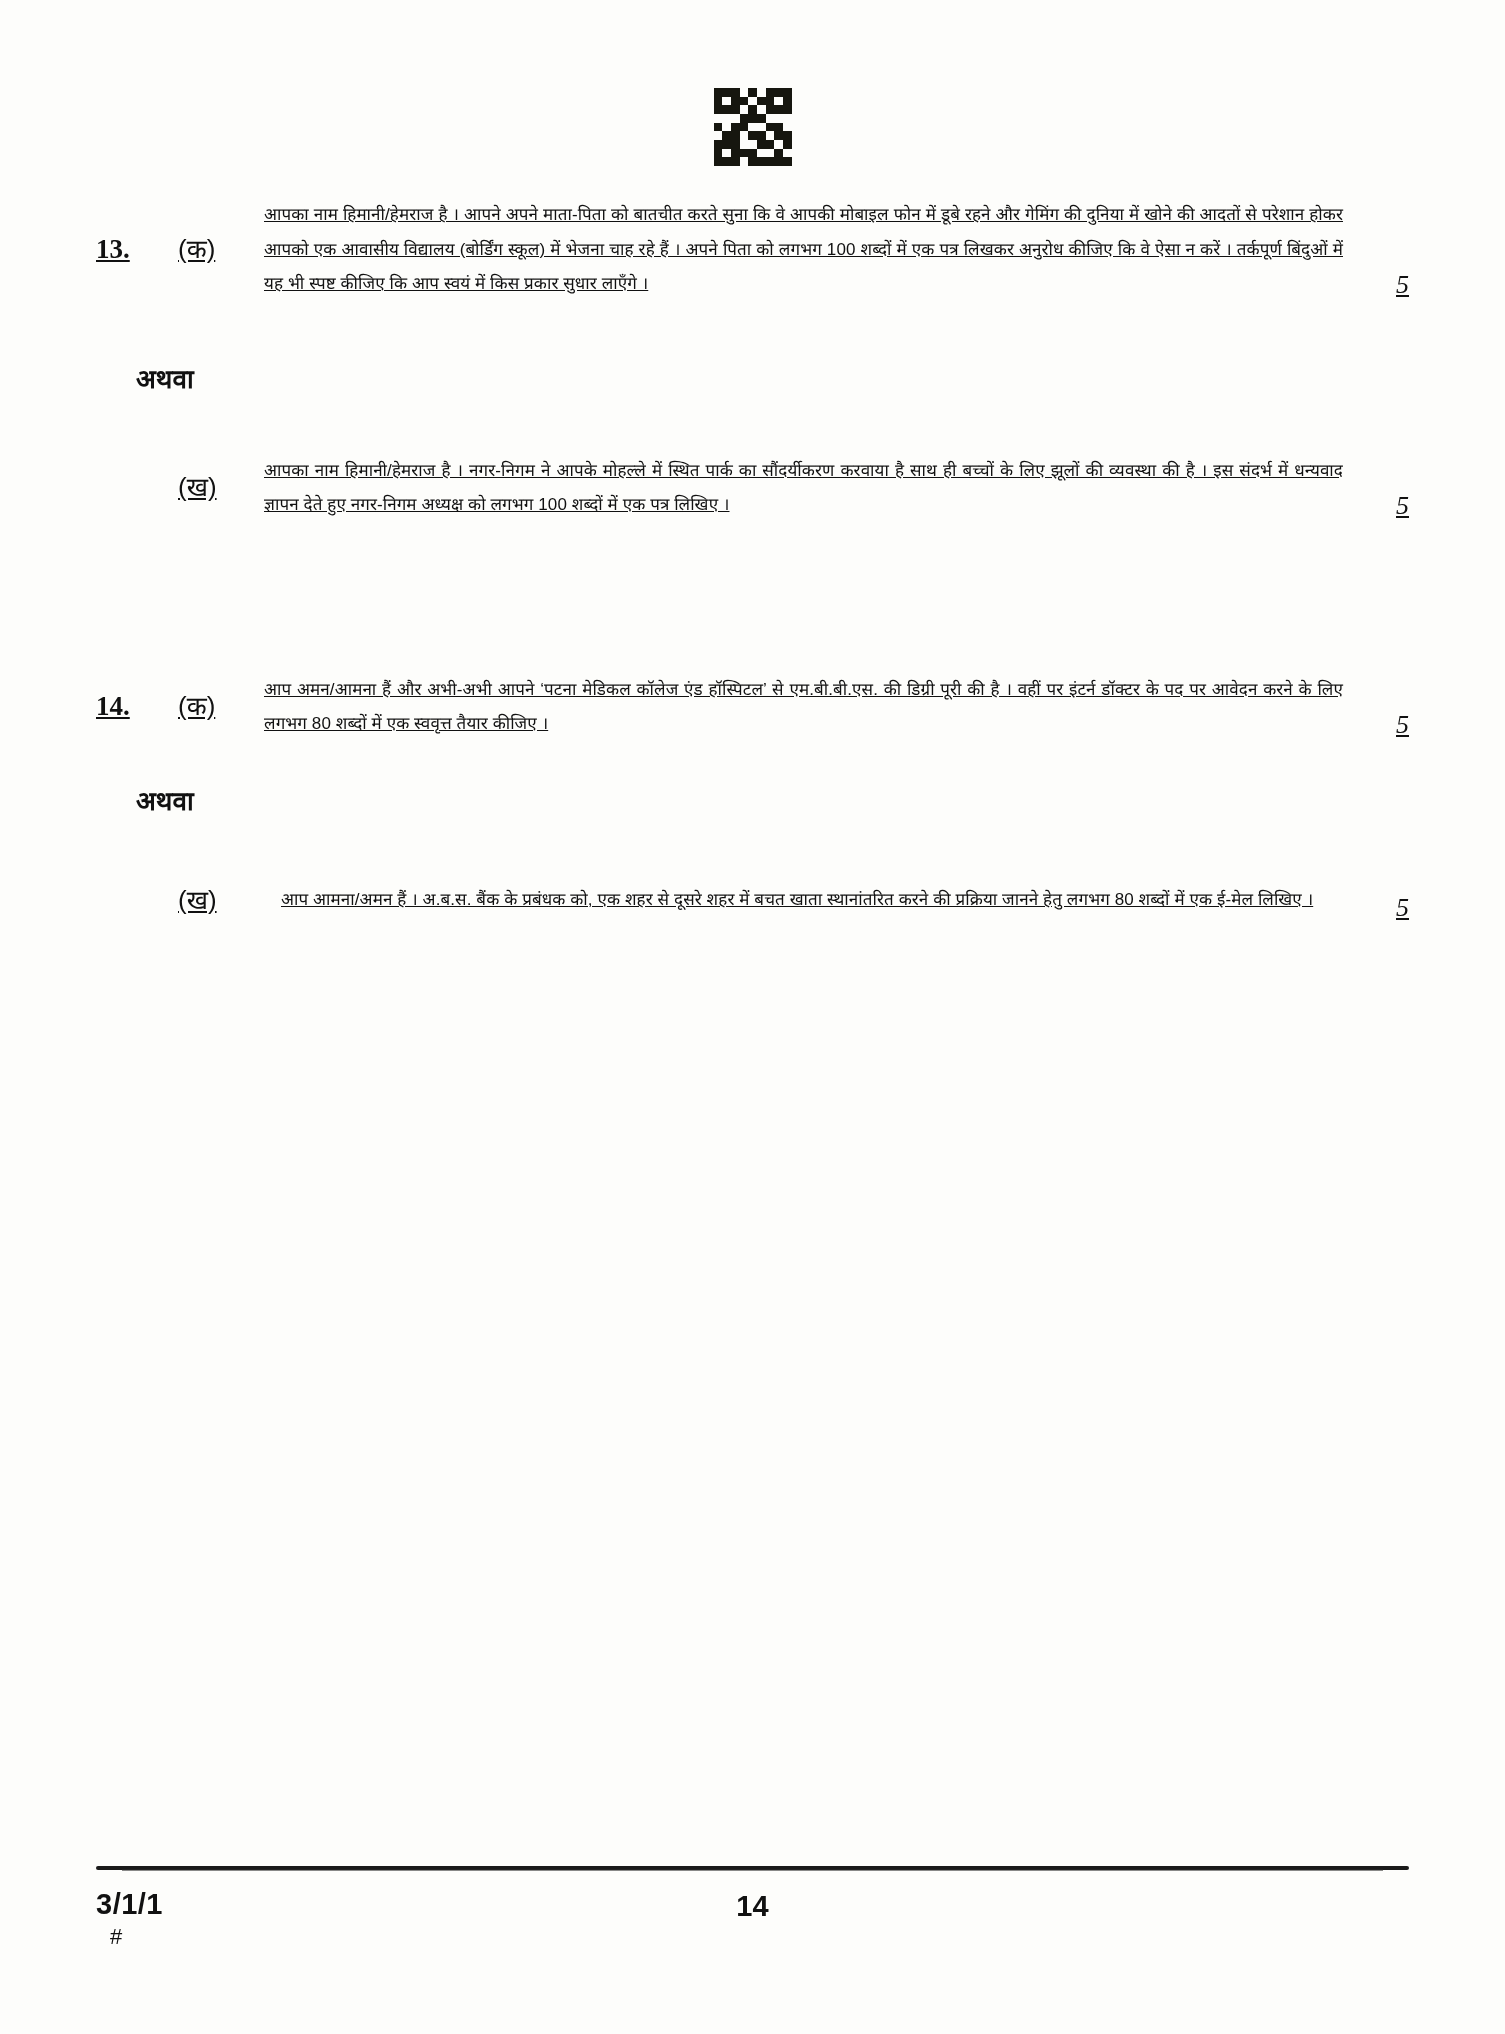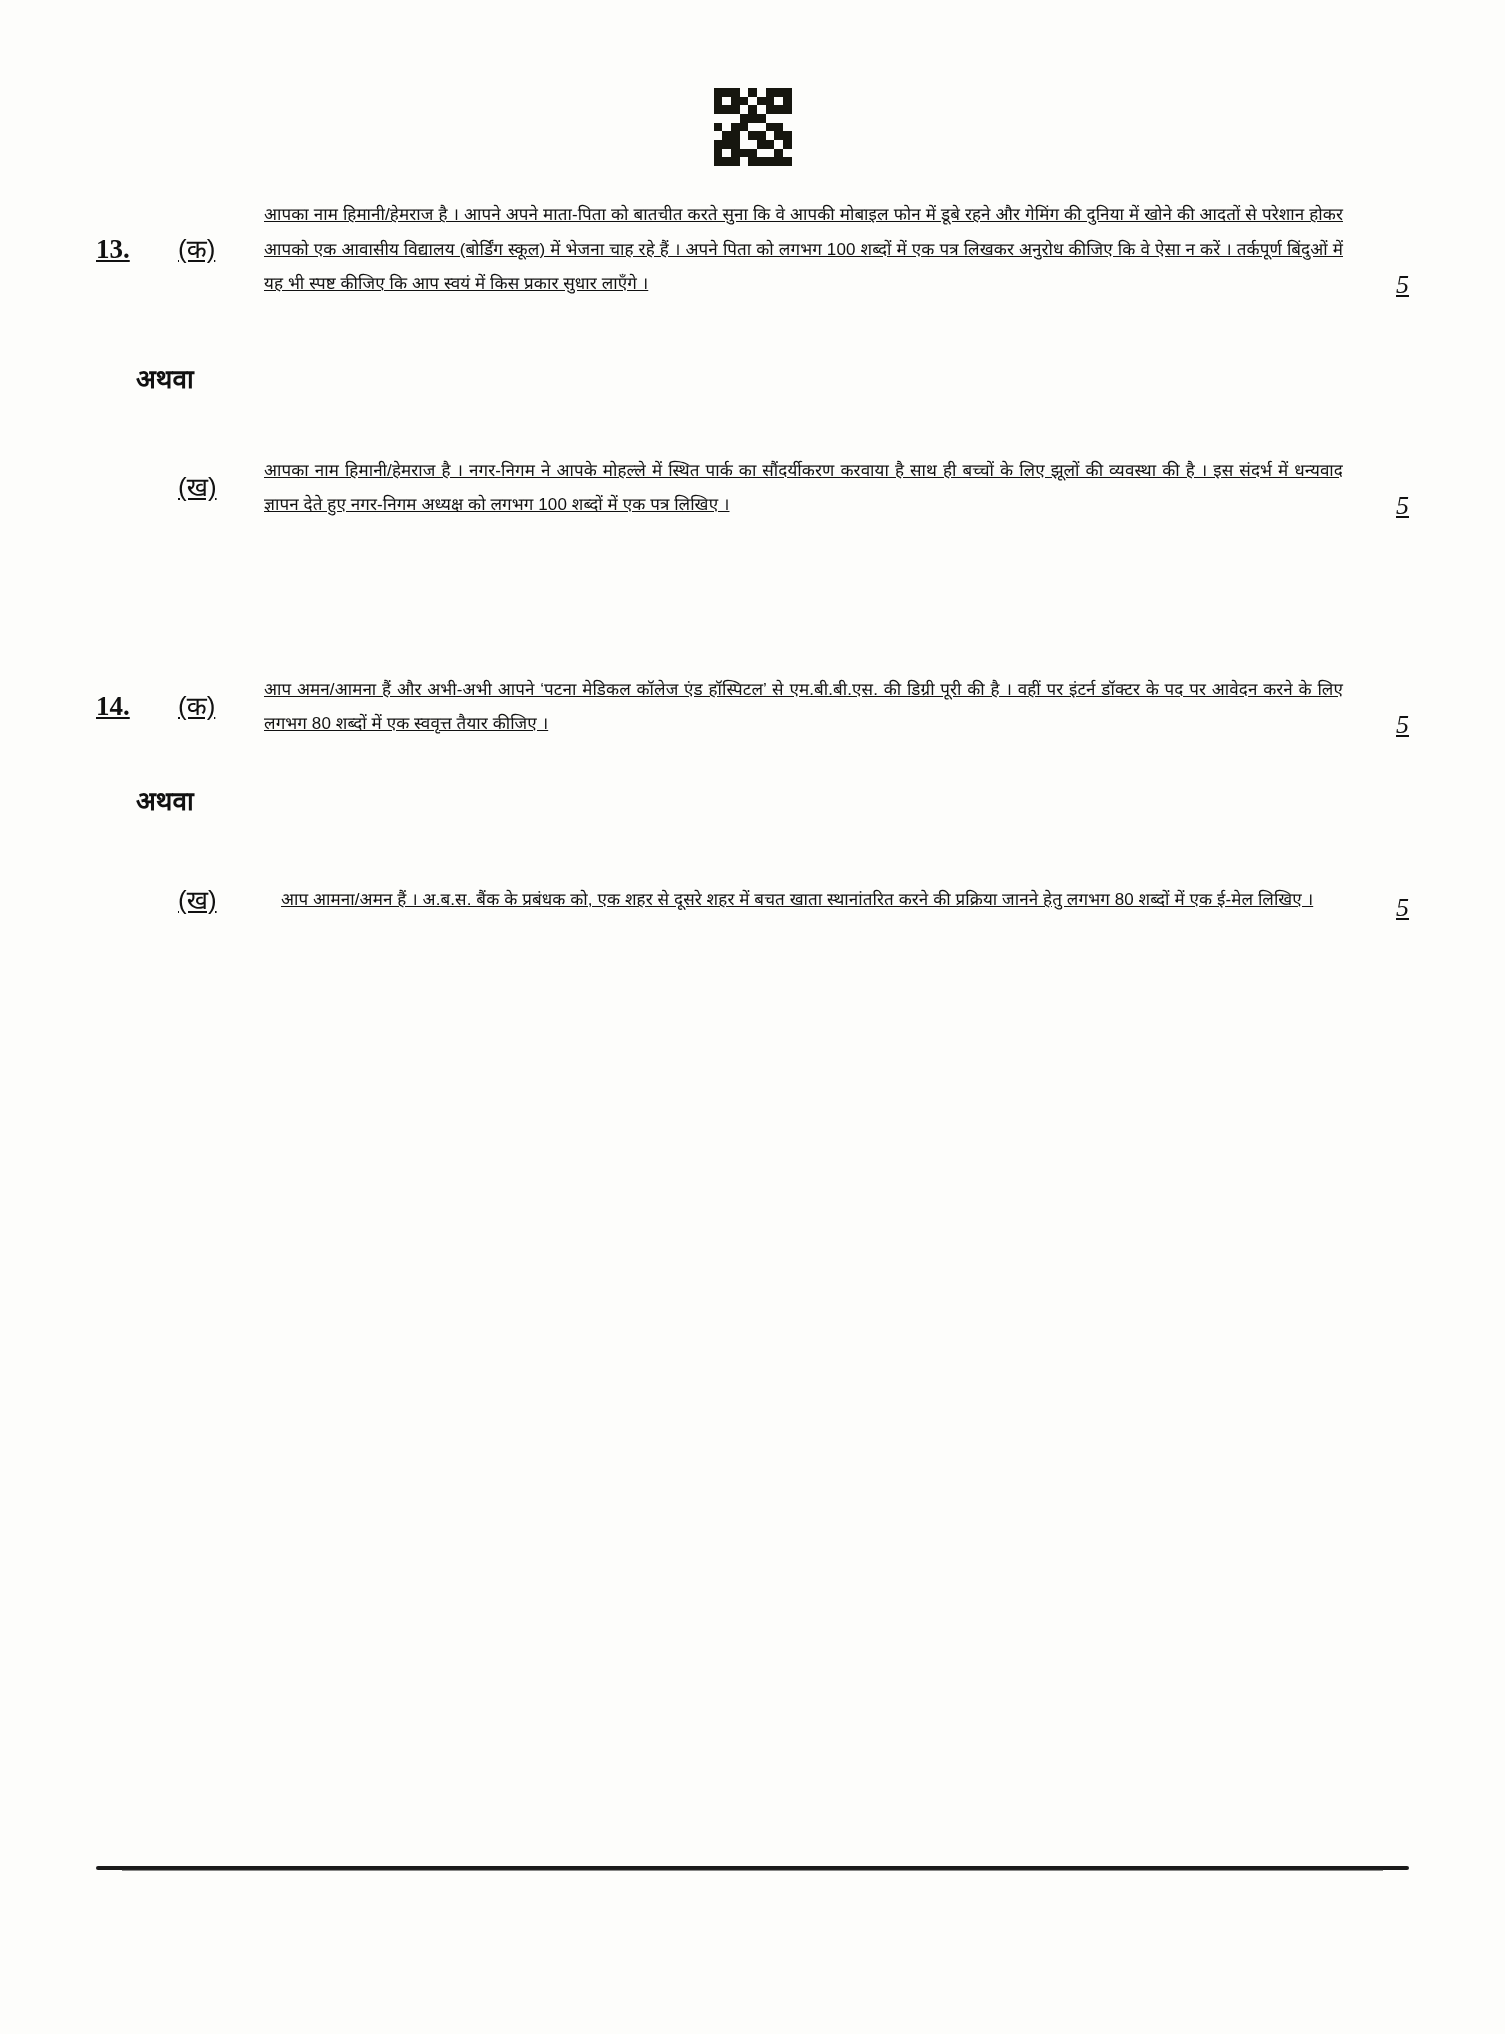--- a/index.html
+++ b/index.html
@@ -284,14 +284,19 @@
       <div class="qnum"></div>
       <div class="qpart">(ख)</div>
       <div class="qbody nojust">आप आमना/अमन हैं । अ.ब.स. बैंक के प्रबंधक को, एक शहर से दूसरे शहर में बचत खाता स्थानांतरित करने की प्रक्रिया जानने हेतु लगभग 80 शब्दों में एक ई-मेल लिखिए ।</div>
       <div class="marks">5</div>
     </div>
 
   </div>
 
   <div class="rule"></div>
 
+  <div class="footer">
+    <div class="code">3/1/1</div>
+    <div class="hash">#</div>
+    <div class="pageno">14</div>
+  </div>
 
 </div>
 
 </body></html>

